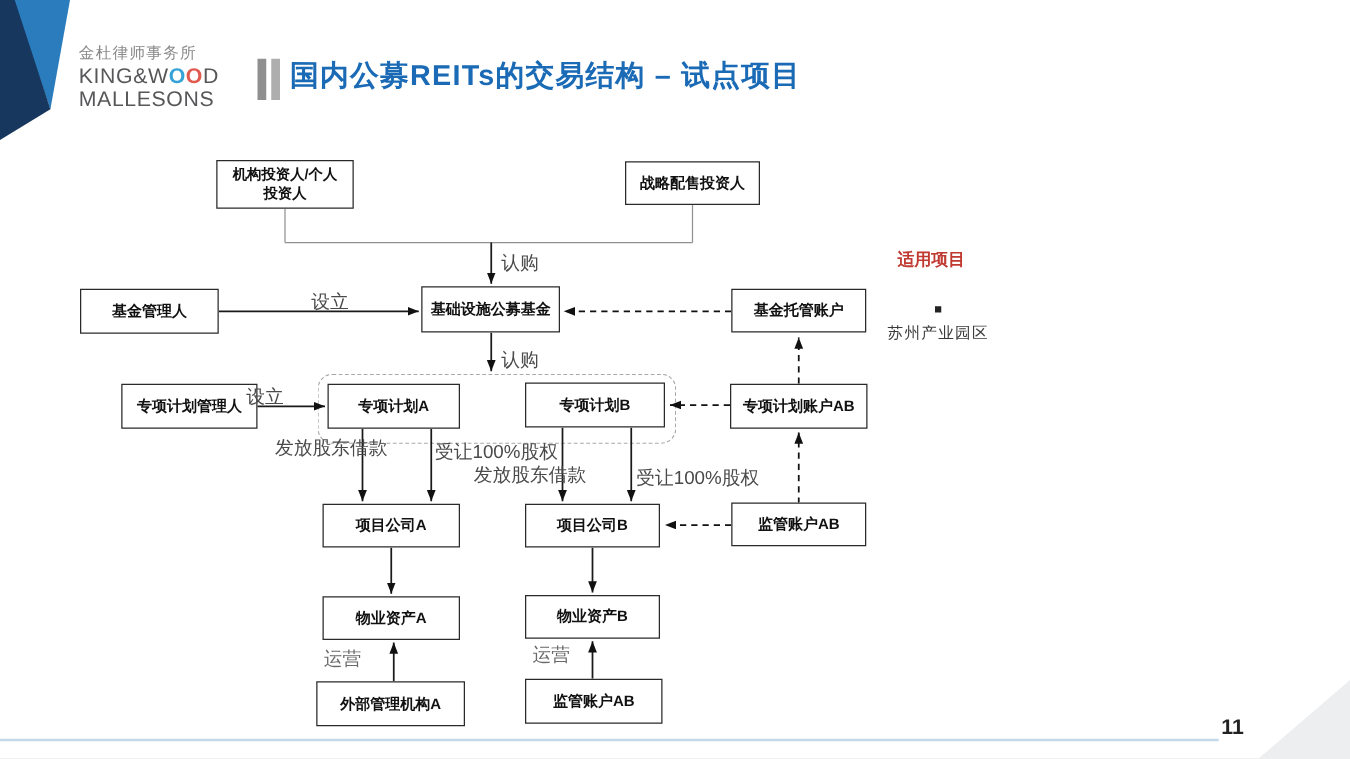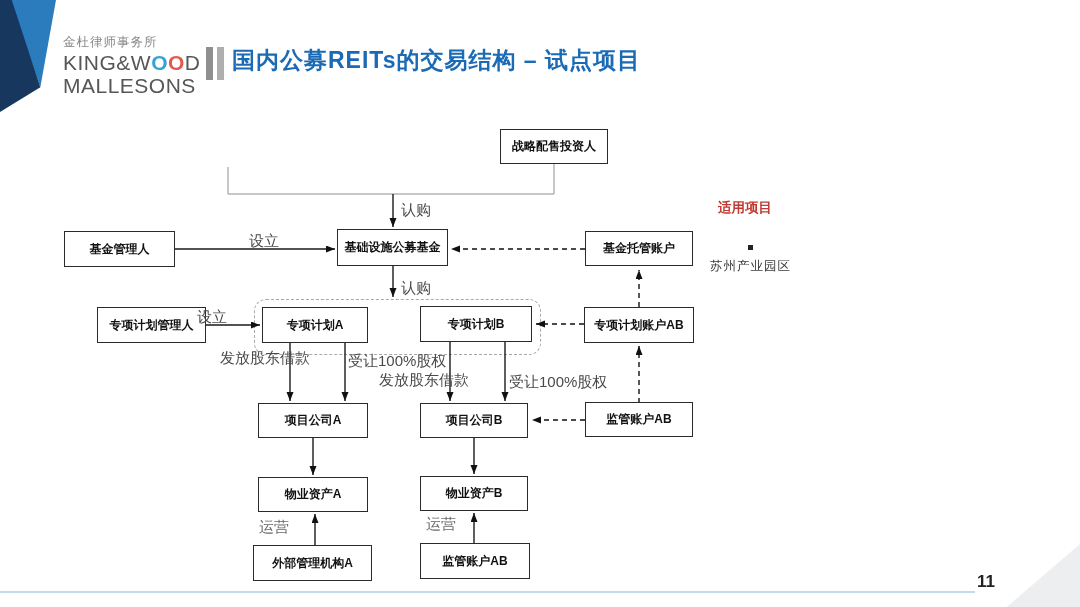--- a/index.html
+++ b/index.html
@@ -9,21 +9,21 @@
   }
   
   .deco-tl{position:absolute;left:0;top:0;width:56px;height:112px;}
   .deco-tl .tri-light{position:absolute;left:0;top:0;width:100%;height:100%;
     background:#2b7cbc;clip-path:polygon(18% 0%,100% 0%,72% 78%);}
   .deco-tl .tri-dark{position:absolute;left:0;top:0;width:100%;height:100%;
     background:#17375e;clip-path:polygon(0% 0%,21% 0%,72% 78%,0% 100%);}
   
   .logo{position:absolute;left:63px;top:36px;line-height:1;}
   .logo .cn{font-size:12.5px;color:#8a8a8a;letter-spacing:1px;margin-bottom:3px;}
-  .logo .latin{font-size:21px;color:#57575a;letter-spacing:0.5px;}
+  .logo .latin{font-size:17px;color:#57575a;letter-spacing:0.5px;}
   .logo .latin .o-blue{color:#35a3d8;font-weight:bold;}
   .logo .latin .o-red{color:#e05a50;font-weight:bold;}
   .logo .latin2{margin-top:2px;}
   
   .title-bar{position:absolute;width:7px;height:33px;top:47px;}
   .title-bar.b1{left:206px;background:#8f8f8f;}
   .title-bar.b2{left:217px;background:#aeaeae;}
   .page-title{position:absolute;left:232px;top:45px;font-size:23px;font-weight:bold;
     color:#1a6ab5;letter-spacing:1px;white-space:nowrap;}
   
@@ -92,20 +92,22 @@
     <line x1="315" y1="545" x2="315" y2="514" stroke="#1a1a1a" stroke-width="1.4" marker-end="url(#ah)"></line>
     <line x1="474" y1="543" x2="474" y2="513" stroke="#1a1a1a" stroke-width="1.4" marker-end="url(#ah)"></line>
 
     <line x1="585" y1="249" x2="451" y2="249" stroke="#111" stroke-width="1.4" stroke-dasharray="5,4" marker-end="url(#ah)"></line>
     <line x1="584" y1="324" x2="536" y2="324" stroke="#111" stroke-width="1.4" stroke-dasharray="5,4" marker-end="url(#ah)"></line>
     <line x1="585" y1="420" x2="532" y2="420" stroke="#111" stroke-width="1.4" stroke-dasharray="5,4" marker-end="url(#ah)"></line>
     <line x1="639" y1="403" x2="639" y2="346" stroke="#111" stroke-width="1.4" stroke-dasharray="5,4" marker-end="url(#ah)"></line>
     <line x1="639" y1="307" x2="639" y2="270" stroke="#111" stroke-width="1.4" stroke-dasharray="5,4" marker-end="url(#ah)"></line>
   </svg>
 
+  <div class="node" style="left:173px;top:128px;width:110px;height:39px;font-size:11.5px;">机构投资人/个人
+投资人</div>
   <div class="node" style="left:500px;top:129px;width:108px;height:35px;">战略配售投资人</div>
   <div class="node" style="left:64px;top:231px;width:111px;height:36px;">基金管理人</div>
   <div class="node" style="left:337px;top:229px;width:111px;height:37px;">基础设施公募基金</div>
   <div class="node" style="left:585px;top:231px;width:108px;height:35px;">基金托管账户</div>
   <div class="node" style="left:64px;top:307px;width:109px;height:36px;margin-left:33px;">专项计划管理人</div>
   <div class="node" style="left:262px;top:307px;width:106px;height:36px;">专项计划A</div>
   <div class="node" style="left:420px;top:306px;width:112px;height:36px;">专项计划B</div>
   <div class="node" style="left:584px;top:307px;width:110px;height:36px;">专项计划账户AB</div>
   <div class="node" style="left:420px;top:403px;width:108px;height:35px;">项目公司B</div>
   <div class="node" style="left:258px;top:403px;width:110px;height:35px;">项目公司A</div>

